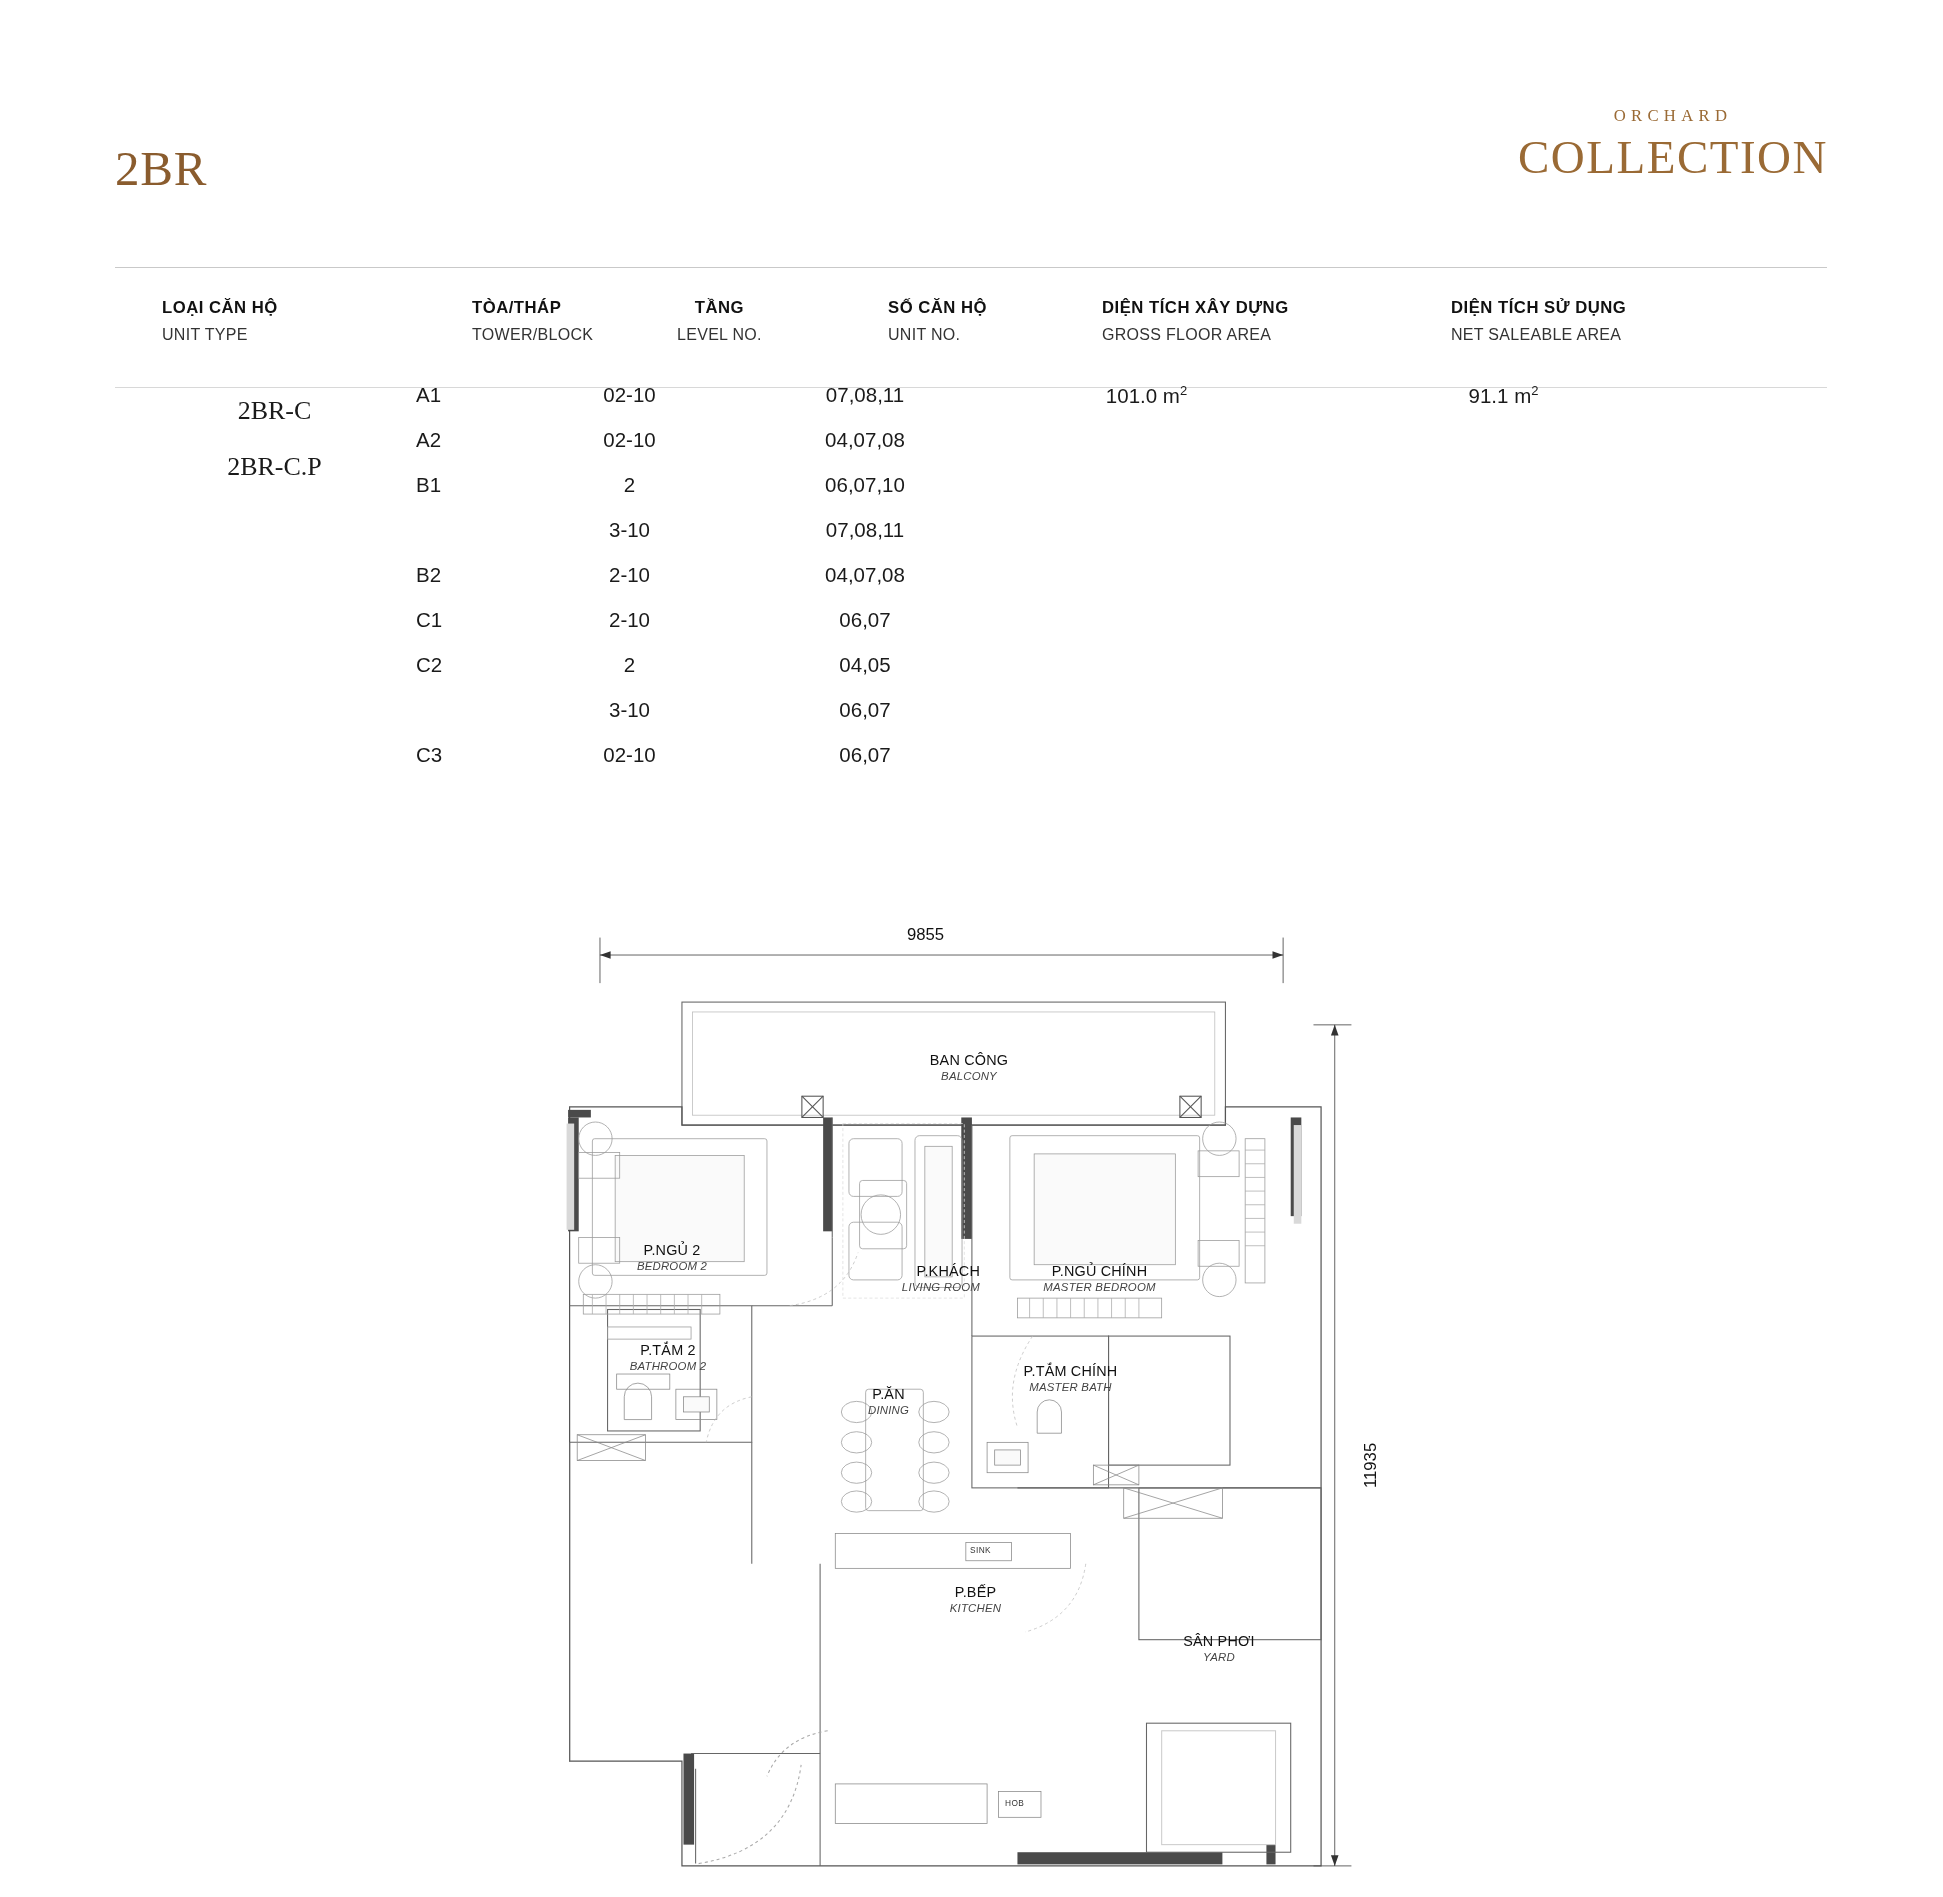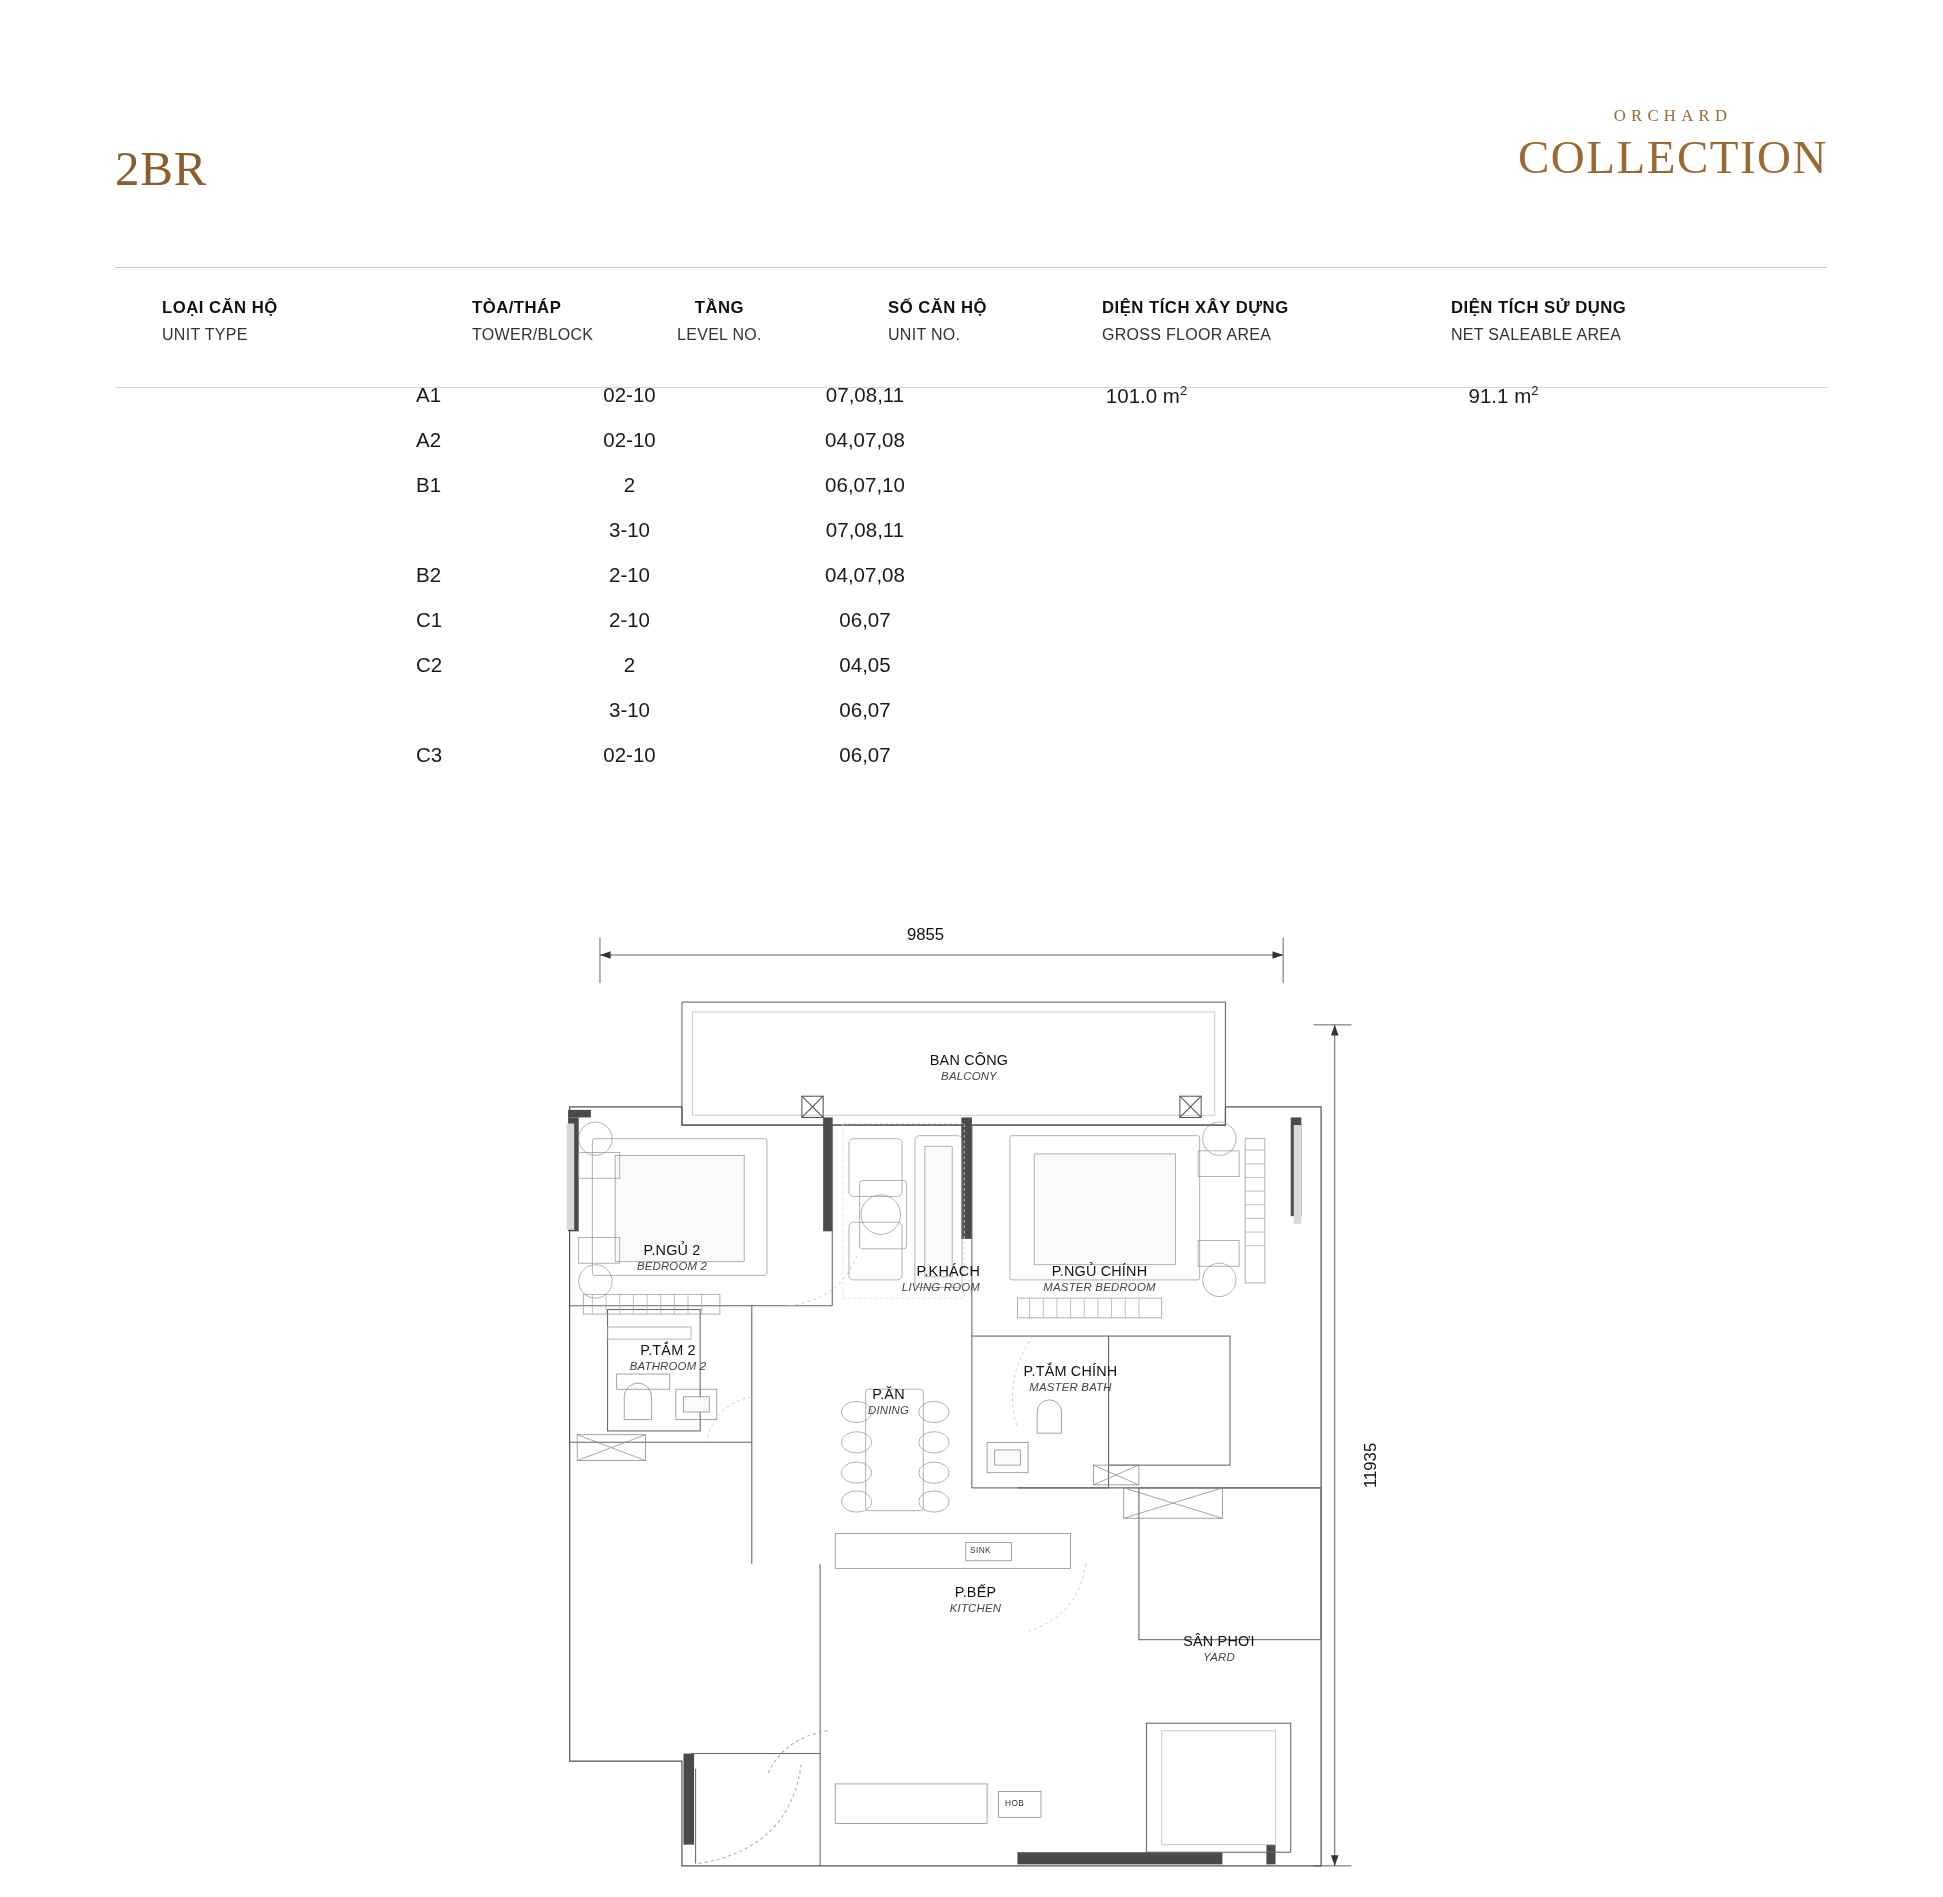--- a/index.html
+++ b/index.html
@@ -221,20 +221,22 @@
     <div class="col-head ch-nsa">
       <div class="vi">DIỆN TÍCH SỬ DỤNG</div>
       <div class="en">NET SALEABLE AREA</div>
     </div>
   </div>
 </div>
 
 <div class="head-rule"></div>
 
 <div class="unit-types">
+  <div>2BR-C</div>
+  <div>2BR-C.P</div>
 </div>
 
 <div class="rows">
   <div class="row">
     <div class="cell c-tower">A1</div>
     <div class="cell c-level">02-10</div>
     <div class="cell c-unitno">07,08,11</div>
     <div class="cell c-gfa"><span>101.0 m</span><span class="sup">2</span></div>
     <div class="cell c-nsa"><span>91.1 m</span><span class="sup">2</span></div>
   </div>

